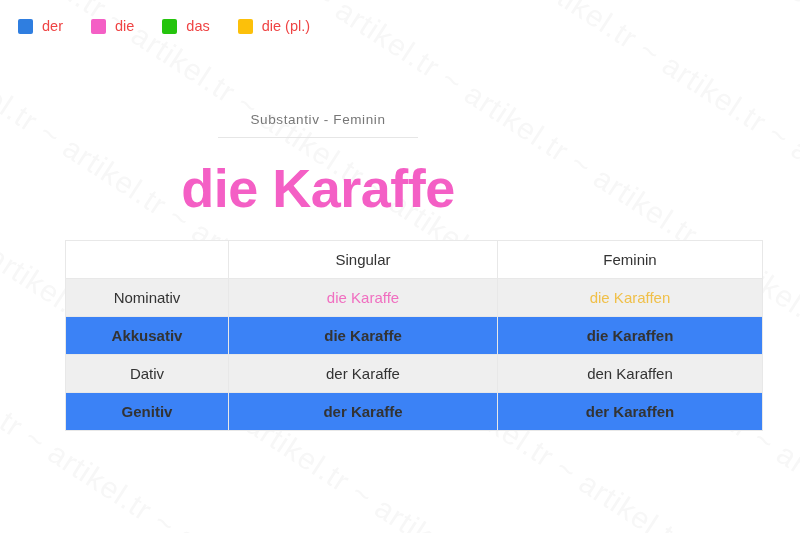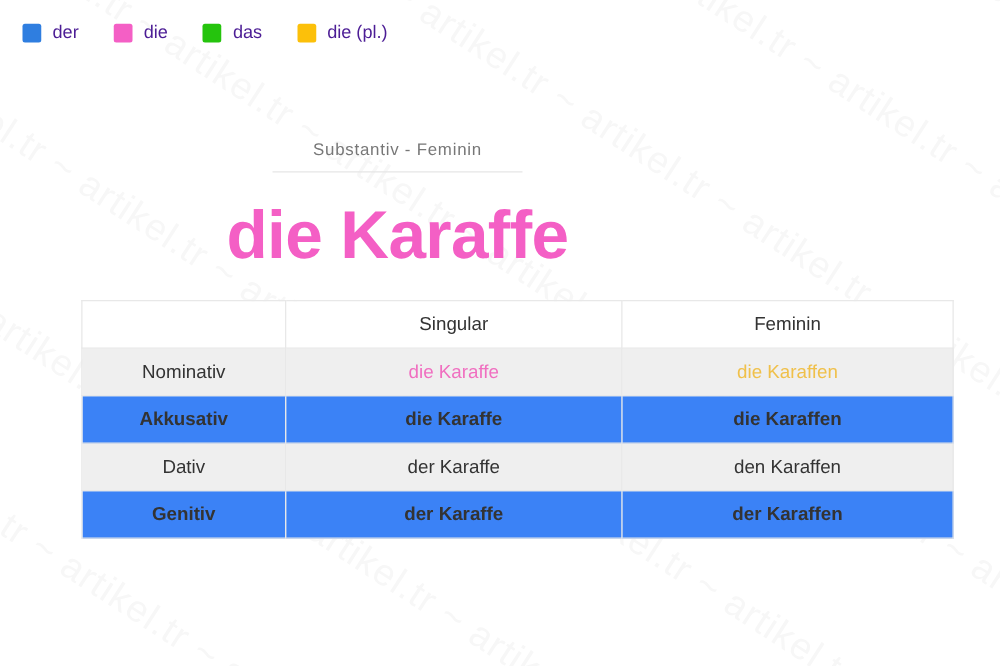--- a/index.html
+++ b/index.html
@@ -61,21 +61,21 @@
   }
   .legend-swatch {
     width: 15px;
     height: 15px;
     border-radius: 2px;
     margin-right: 9px;
     display: block;
   }
   .legend-label {
     font-size: 14.5px;
-    color: #4c1d95;
+    color: #ef4444;
     white-space: nowrap;
   }
 
   
   .header {
     position: absolute;
     left: 0;
     top: 112px;
     width: 636px;
     text-align: center;

